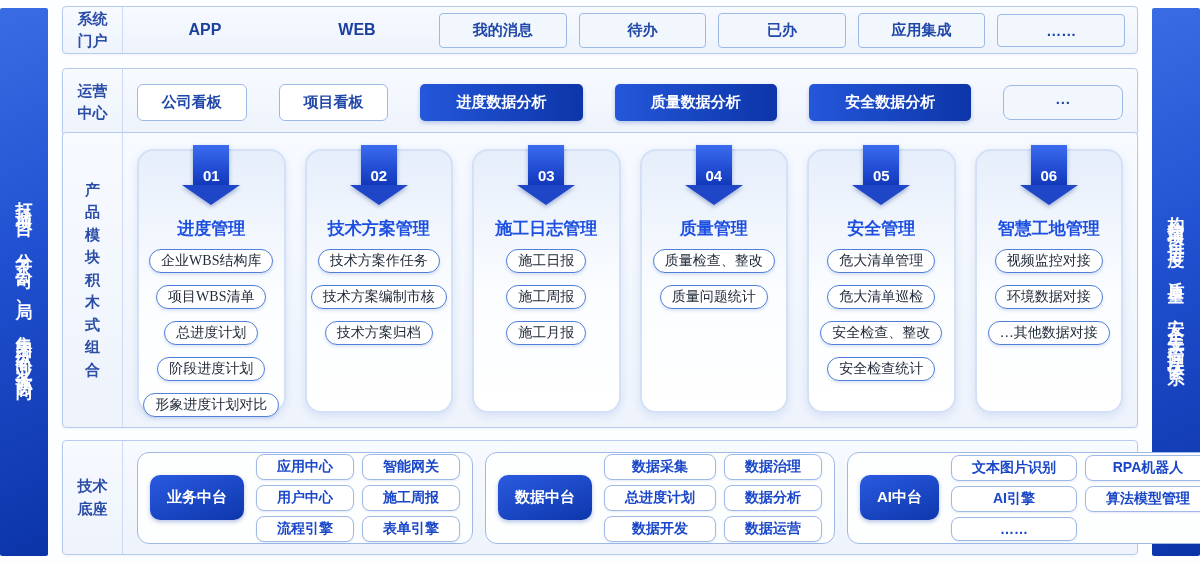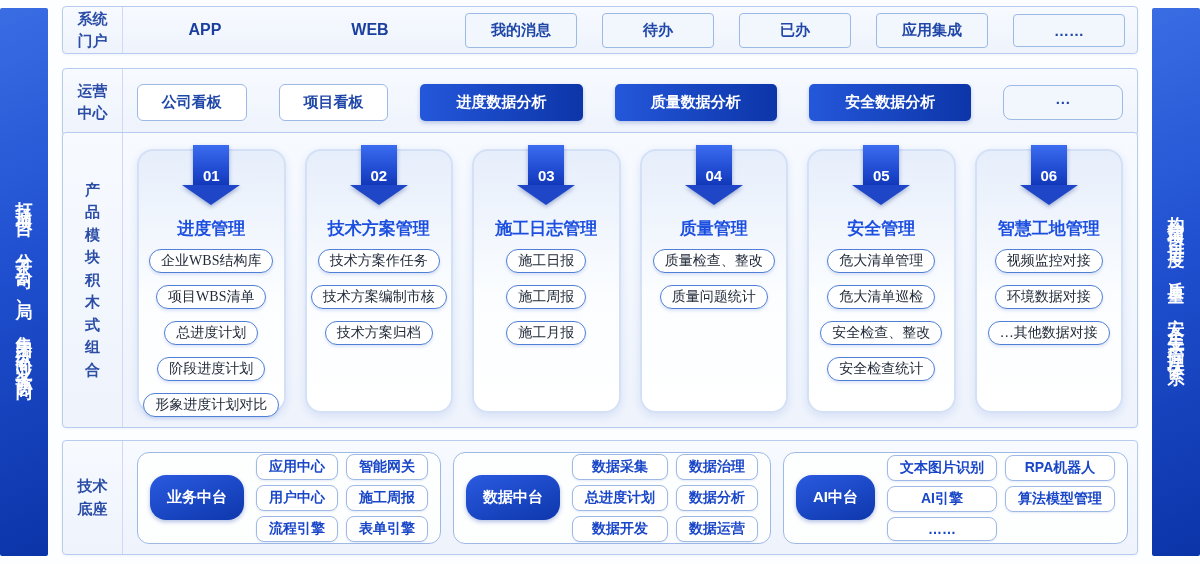--- a/index.html
+++ b/index.html
@@ -33,21 +33,21 @@
   .sec-tech      { top:440px; height:115px; }
 
   .sec-label {
     flex:0 0 60px; display:flex; align-items:center; justify-content:center;
     color:#2b4da6; font-weight:bold; font-size:15px; line-height:1.5;
     text-align:center; white-space:pre-line; border-right:1px solid #ccdaf3;
   }
   .sec-body { flex:1; display:flex; align-items:center; }
 
   
-  .sec-portal .sec-body { padding:0 12px; gap:25px; }
+  .sec-portal .sec-body { padding:0 12px; gap:12px; }
   .portal-text {
     flex:0 0 140px; text-align:center; color:#1b3f9e;
     font-weight:bold; font-size:16px; cursor:pointer;
   }
   .btn-outline {
     flex:1; text-align:center; color:#2148a8; font-weight:bold; font-size:15px;
     background:#f2f7fd; border:1px solid #9db9e5; border-radius:4px;
     padding:7px 4px; cursor:pointer; white-space:nowrap;
   }
 
@@ -101,28 +101,28 @@
   .sec-tech .sec-body { padding:0 14px; gap:12px; }
   .tech-group {
     flex:1; display:flex; align-items:center; gap:12px;
     background:#fdfefe; border:1px solid #9fb9e6; border-radius:12px;
     padding:9px 12px; height:92px;
   }
   .tech-group.g-wide { flex:1.12; }
   .tech-chip {
     flex:0 0 auto; color:#fff; font-weight:bold; font-size:15px;
     background:linear-gradient(160deg,#2a5ae0 0%,#0d37ac 100%);
-    border-radius:16px; padding:13px 17px; cursor:pointer; white-space:nowrap;
+    border-radius:10px; padding:13px 17px; cursor:pointer; white-space:nowrap;
     box-shadow:0 2px 4px rgba(12,53,168,.3);
   }
   .tech-grid { flex:1; display:grid; grid-template-columns:1fr 1fr; gap:5px 8px; }
   .tech-cell {
     background:#fff; border:1px solid #9fb9e6; border-radius:8px;
     color:#1a47c8; font-weight:bold; font-size:14px; text-align:center;
-    padding:3px 12px; cursor:pointer; white-space:nowrap;
+    padding:3px 20px; cursor:pointer; white-space:nowrap;
     box-shadow:0 1px 2px rgba(40,90,200,.12);
   }
 </style>
 </head>
 <body>
 
 <div class="side-banner banner-left">
   <div class="vtext">打通项目、分子公司、局、集团纵向业务协同</div>
 </div>
 <div class="side-banner banner-right">

